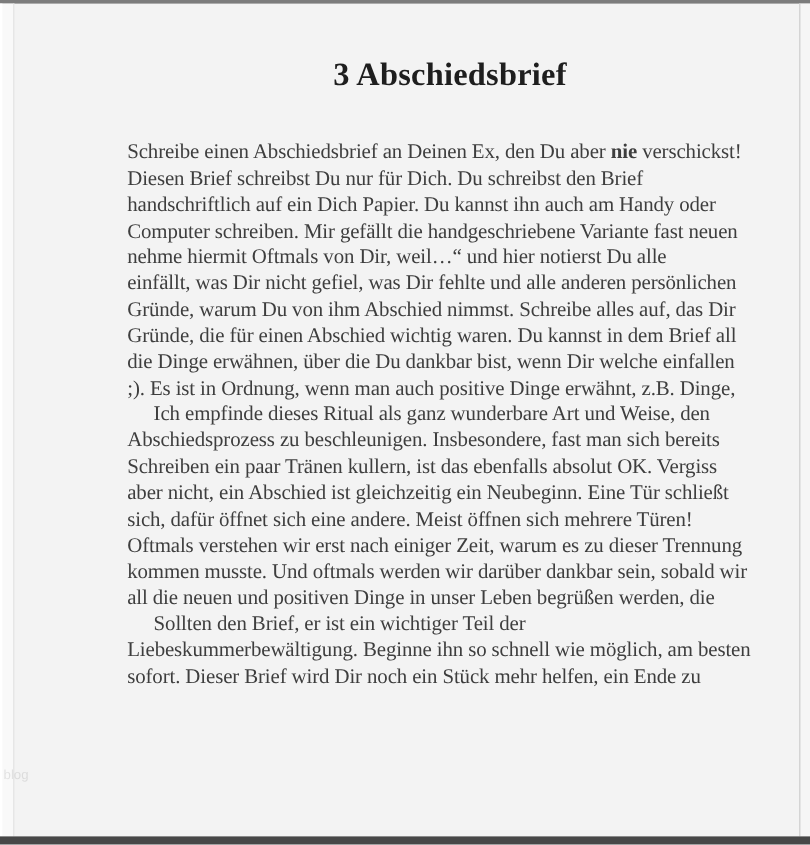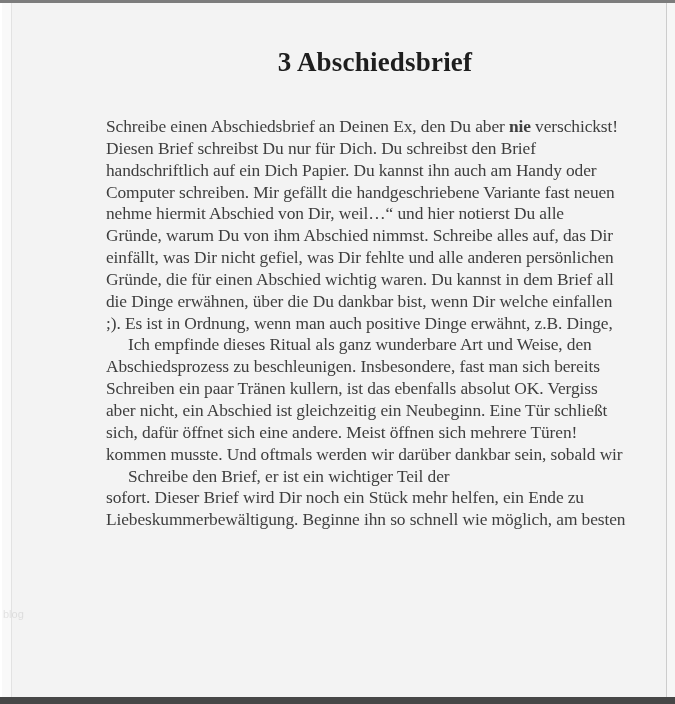--- a/index.html
+++ b/index.html
@@ -29,53 +29,55 @@
     position:absolute;top:116px;left:58px;width:568px;
     font-size:17.4px;line-height:21.85px;letter-spacing:-0.1px;
     color:var(--ink,#3e3e3e);
     margin-left:48px;
   }
   .line{white-space:nowrap;}
   .line.indent{padding-left:22px;}
   .line b{font-weight:bold;}
   .line i{font-style:italic;}
   .watermark{
-    position:absolute;left:3px;top:608px;
+    position:absolute;left:3px;top:640px;
     font-family:"Liberation Sans", sans-serif;
     font-size:11px;color:rgba(60,60,60,0.12);
   }
 </style>
 </head>
 <body>
 
 <div class="page">
   <div class="top-band"></div>
   <div class="left-strip"></div>
   <div class="right-strip"></div>
 
   <h1 class="doc-title">3 Abschiedsbrief</h1>
 
   <div class="body-text">
       <div class="line">Schreibe einen Abschiedsbrief an Deinen Ex, den Du aber <b>nie</b> verschickst!</div>
       <div class="line">Diesen Brief schreibst Du nur für Dich. Du schreibst den Brief</div>
       <div class="line">handschriftlich auf ein Dich Papier. Du kannst ihn auch am Handy oder</div>
       <div class="line">Computer schreiben. Mir gefällt die handgeschriebene Variante fast neuen</div>
-      <div class="line">nehme hiermit Abschied von Dir, weil…“ und hier notierst Du alle</div>
+      <div class="line">nehme hiermit Oftmals von Dir, weil…“ und hier notierst Du alle</div>
+      <div class="line">einfällt, was Dir nicht gefiel, was Dir fehlte und alle anderen persönlichen</div>
       <div class="line">Gründe, warum Du von ihm Abschied nimmst. Schreibe alles auf, das Dir</div>
-      <div class="line">einfällt, was Dir nicht gefiel, was Dir fehlte und alle anderen persönlichen</div>
       <div class="line">Gründe, die für einen Abschied wichtig waren. Du kannst in dem Brief all</div>
       <div class="line">die Dinge erwähnen, über die Du dankbar bist, wenn Dir welche einfallen</div>
       <div class="line">;). Es ist in Ordnung, wenn man auch positive Dinge erwähnt, z.B. Dinge,</div>
       <div class="line indent">Ich empfinde dieses Ritual als ganz wunderbare Art und Weise, den</div>
       <div class="line">Abschiedsprozess zu beschleunigen. Insbesondere, fast man sich bereits</div>
       <div class="line">Schreiben ein paar Tränen kullern, ist das ebenfalls absolut OK. Vergiss</div>
       <div class="line">aber nicht, ein Abschied ist gleichzeitig ein Neubeginn. Eine Tür schließt</div>
       <div class="line">sich, dafür öffnet sich eine andere. Meist öffnen sich mehrere Türen!</div>
+      <div class="line">Oftmals verstehen wir erst nach einiger Zeit, warum es zu dieser Trennung</div>
       <div class="line">kommen musste. Und oftmals werden wir darüber dankbar sein, sobald wir</div>
-      <div class="line indent">Schreibe den Brief, er ist ein wichtiger Teil der</div>
+      <div class="line">all die neuen und positiven Dinge in unser Leben begrüßen werden, die</div>
+      <div class="line indent">Sollten den Brief, er ist ein wichtiger Teil der</div>
+      <div class="line">Liebeskummerbewältigung. Beginne ihn so schnell wie möglich, am besten</div>
       <div class="line">sofort. Dieser Brief wird Dir noch ein Stück mehr helfen, ein Ende zu</div>
-      <div class="line">Liebeskummerbewältigung. Beginne ihn so schnell wie möglich, am besten</div>
     </div>
 
   <span class="watermark">blog</span>
 
   <div class="bottom-band"></div>
 </div>
 
 </body></html>

